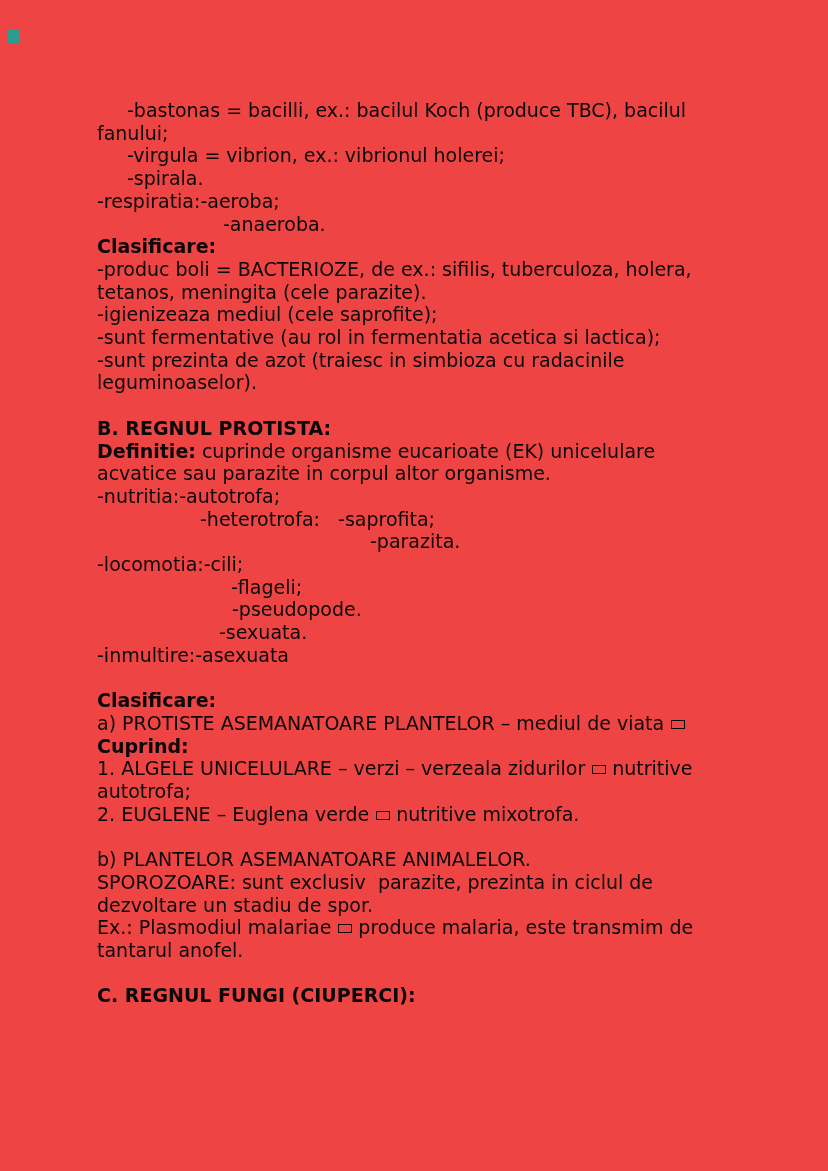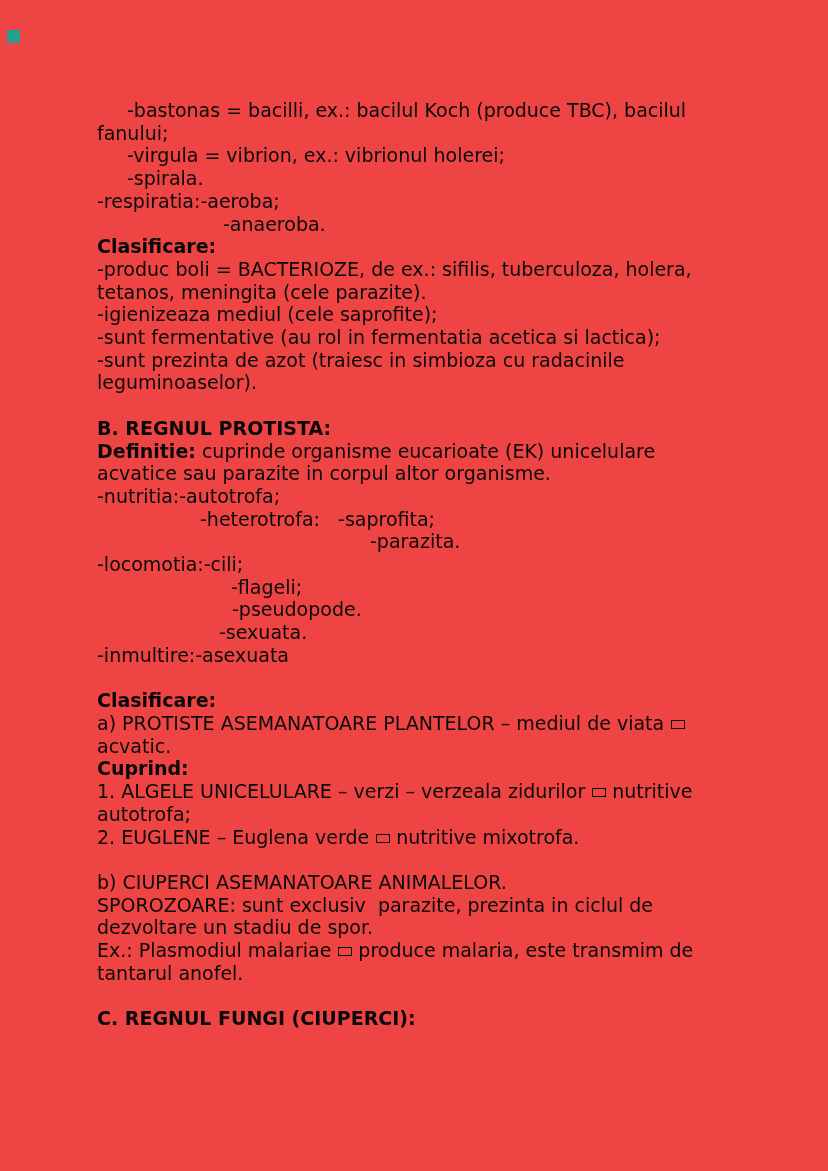--- a/index.html
+++ b/index.html
@@ -74,27 +74,26 @@
       <div class="line" style="padding-left: 103px;"><span class="run">-heterotrofa:   -saprofita;</span></div>
       <div class="line" style="padding-left: 273px;"><span class="run">-parazita.</span></div>
       <div class="line"><span class="run">-locomotia:-cili;</span></div>
       <div class="line" style="padding-left: 134px;"><span class="run">-flageli;</span></div>
       <div class="line" style="padding-left: 135px;"><span class="run">-pseudopode.</span></div>
       <div class="line" style="padding-left: 122px;"><span class="run">-sexuata.</span></div>
       <div class="line"><span class="run">-inmultire:-asexuata</span></div>
       <div class="line">&nbsp;</div>
       <div class="line"><span class="run-bold">Clasificare:</span></div>
       <div class="line"><span class="run">a) PROTISTE ASEMANATOARE PLANTELOR – mediul de viata</span><span class="glyph-box"></span></div>
-      <div class="line"><span class="run">acvatic.</span></div>
       <div class="line"><span class="run-bold">Cuprind:</span></div>
       <div class="line"><span class="run">1. ALGELE UNICELULARE – verzi – verzeala zidurilor</span><span class="glyph-box"></span><span class="run">nutritive</span></div>
       <div class="line"><span class="run">autotrofa;</span></div>
       <div class="line"><span class="run">2. EUGLENE – Euglena verde</span><span class="glyph-box"></span><span class="run">nutritive mixotrofa.</span></div>
       <div class="line">&nbsp;</div>
-      <div class="line"><span class="run">b) CIUPERCI ASEMANATOARE ANIMALELOR.</span></div>
+      <div class="line"><span class="run">b) PLANTELOR ASEMANATOARE ANIMALELOR.</span></div>
       <div class="line"><span class="run">SPOROZOARE: sunt exclusiv  parazite, prezinta in ciclul de</span></div>
       <div class="line"><span class="run">dezvoltare un stadiu de spor.</span></div>
       <div class="line"><span class="run">Ex.: Plasmodiul malariae</span><span class="glyph-box"></span><span class="run">produce malaria, este transmim de</span></div>
       <div class="line"><span class="run">tantarul anofel.</span></div>
       <div class="line">&nbsp;</div>
       <div class="line"><span class="run-bold">C. REGNUL FUNGI (CIUPERCI):</span></div>
     </div>
 </div>
 
 </body></html>

